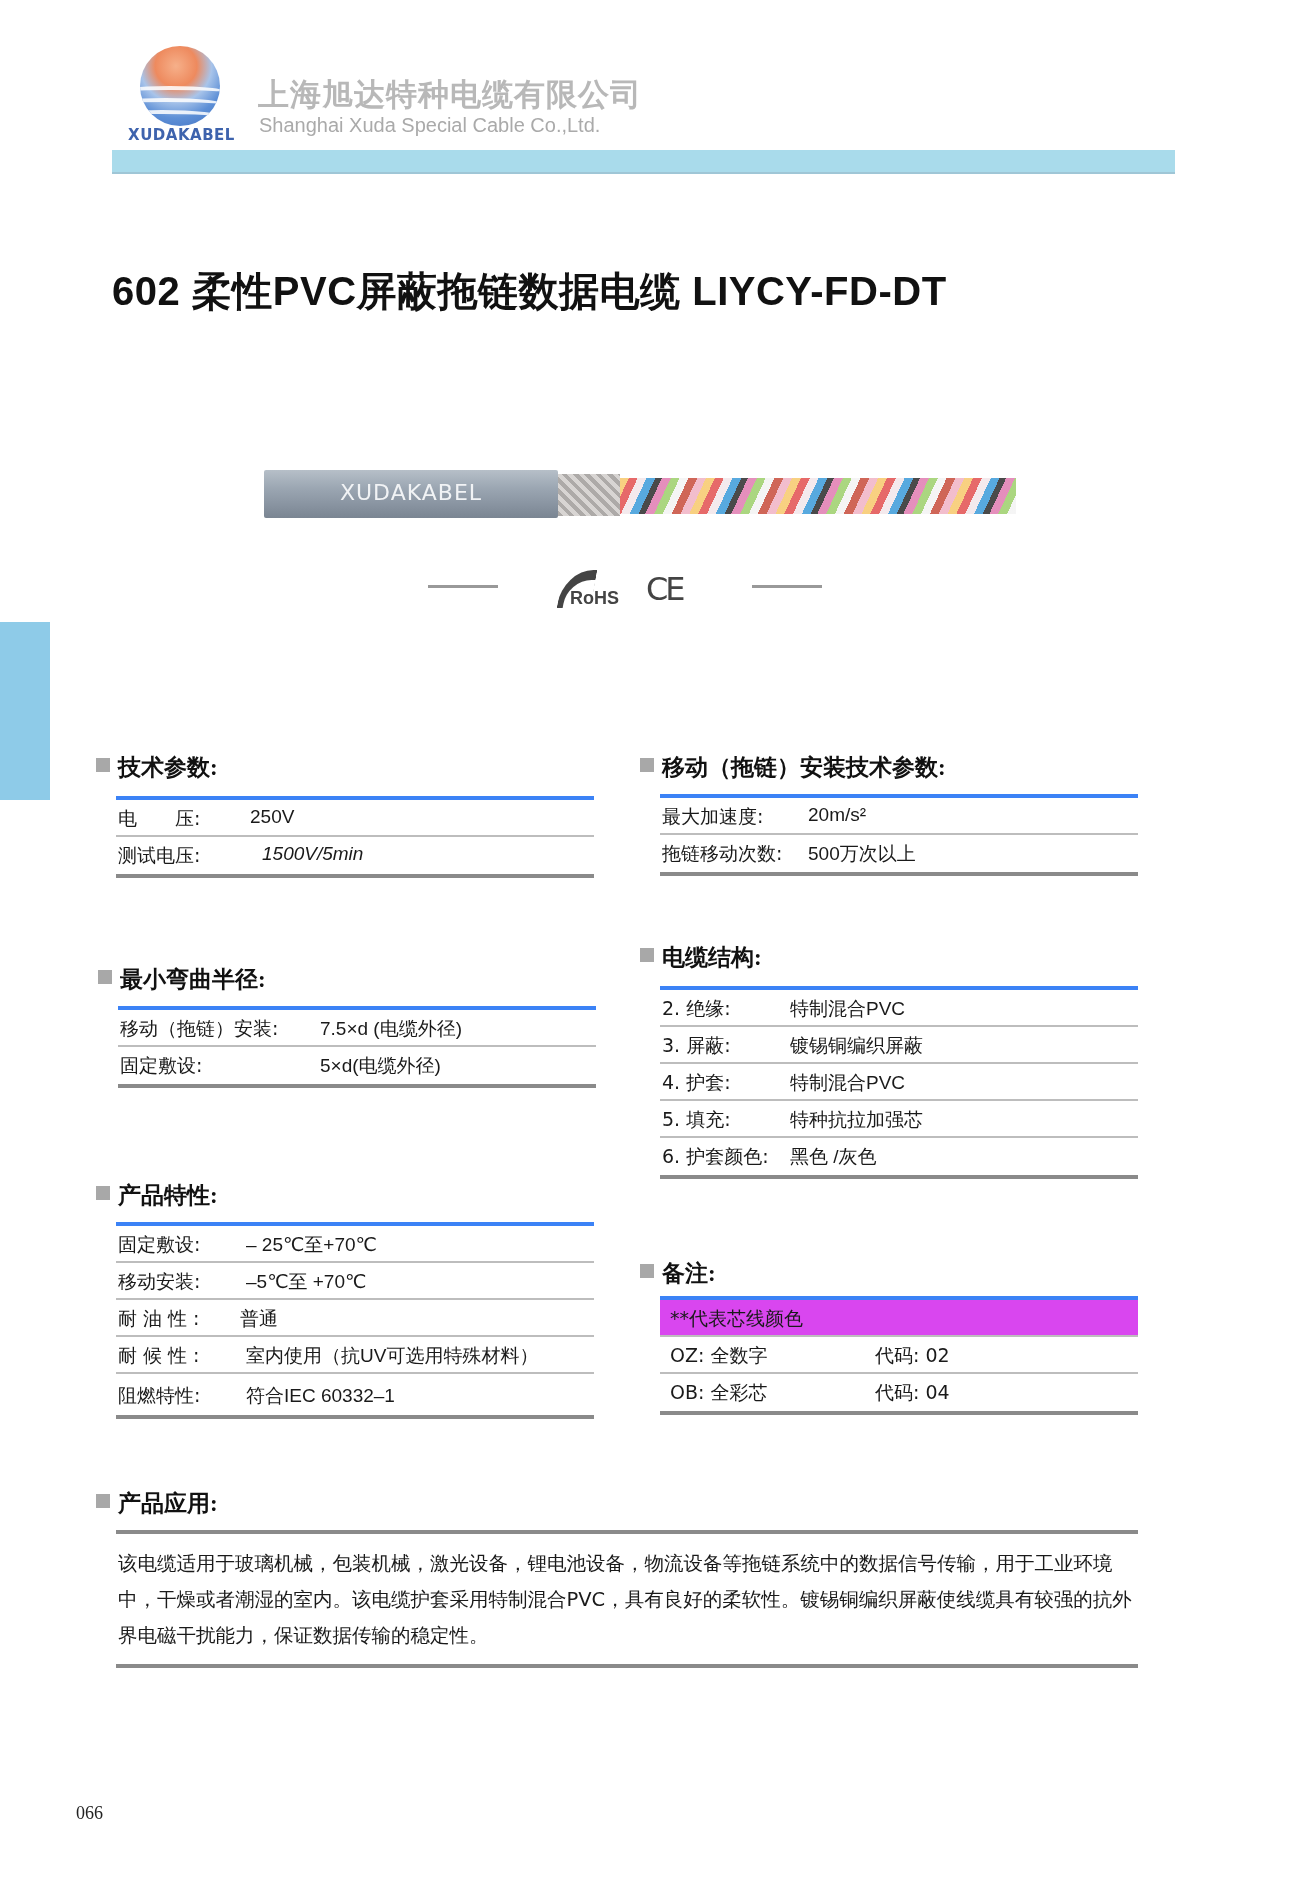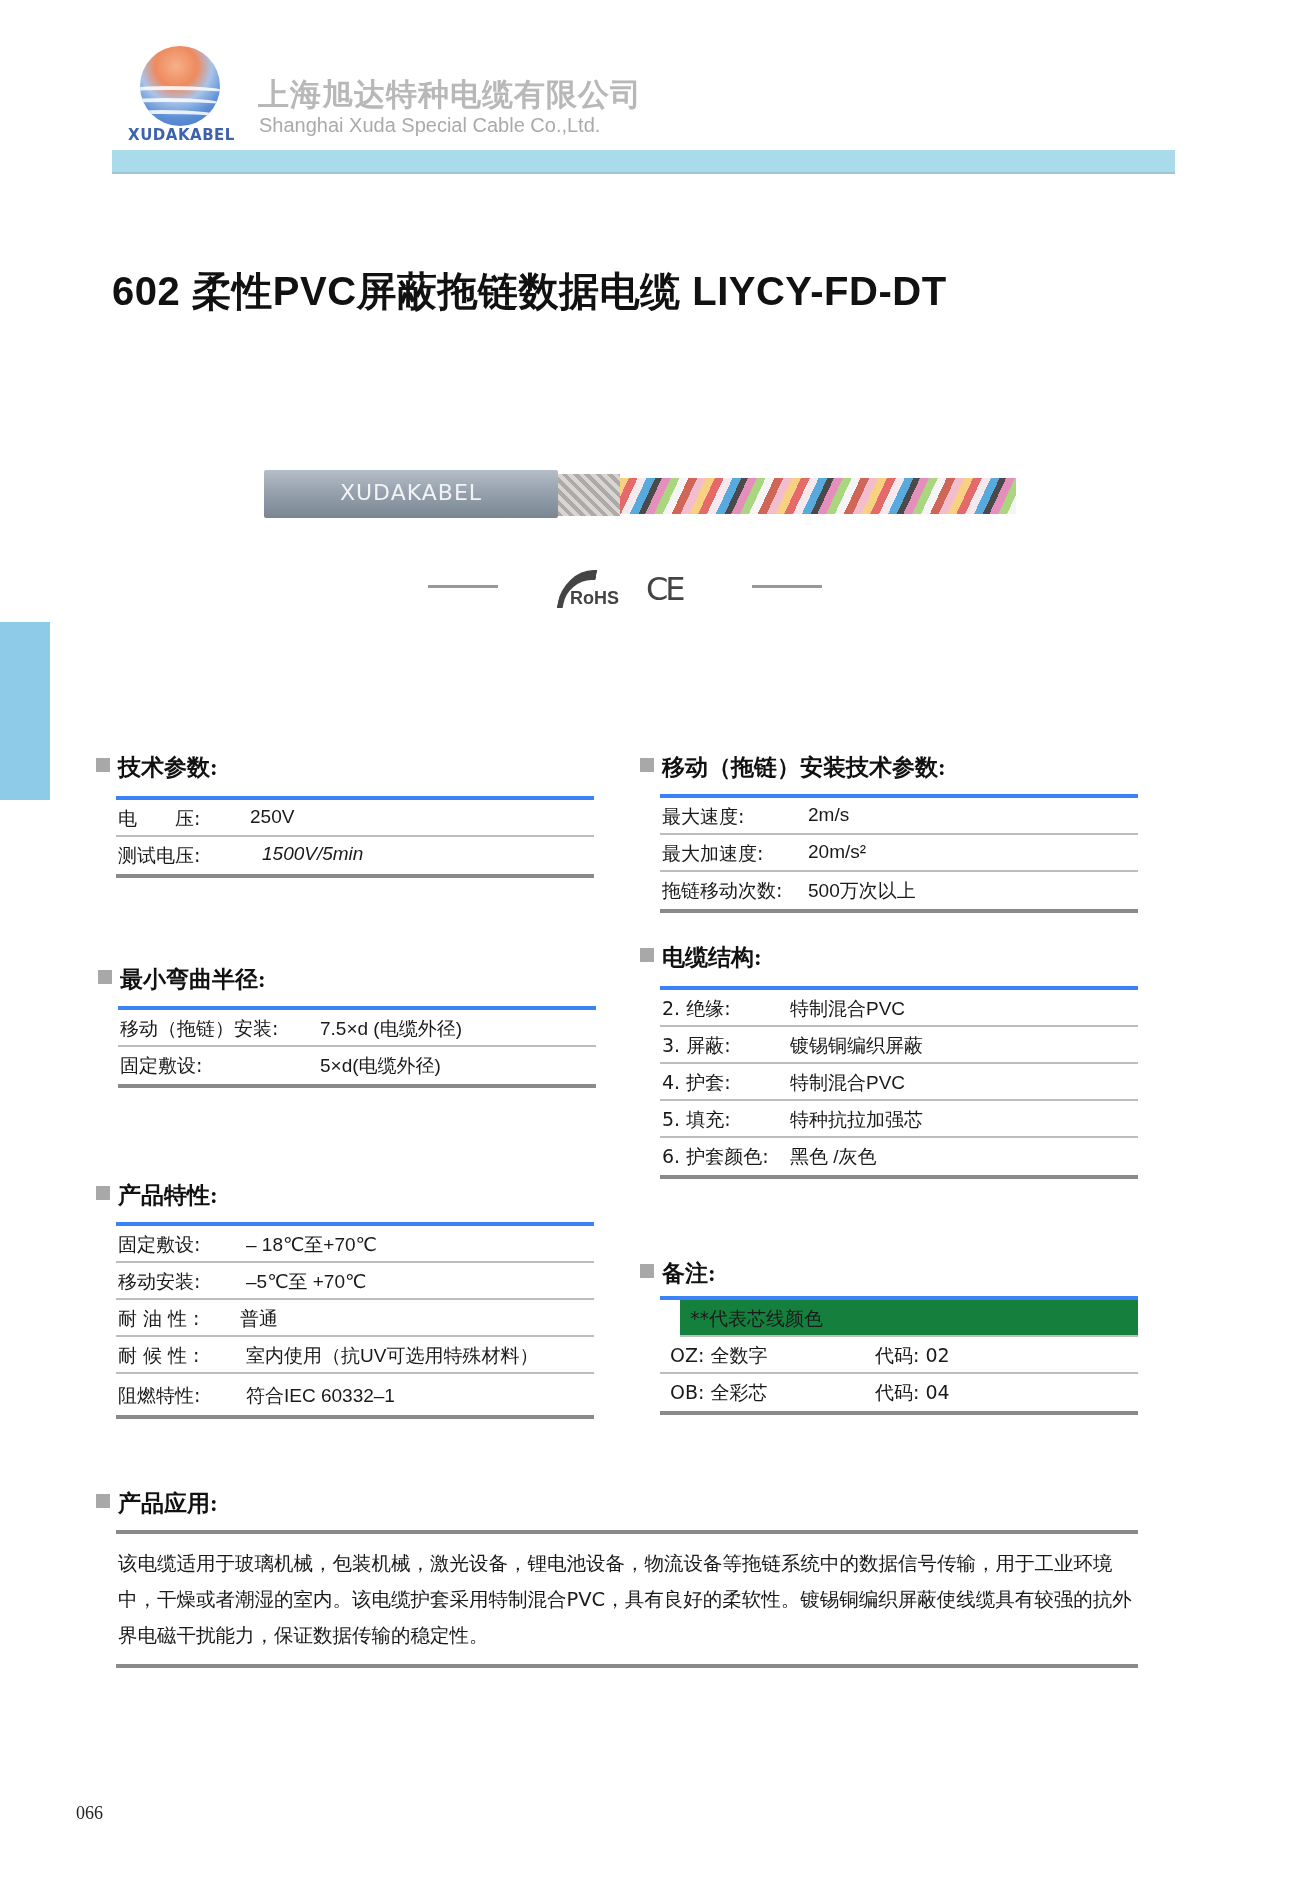--- a/index.html
+++ b/index.html
@@ -43,21 +43,21 @@
     
     .section { position: absolute; }
     .sec-head { position: absolute; left: 0; top: 0; height: 32px; white-space: nowrap; }
     .sec-bullet { display: inline-block; width: 14px; height: 14px; background: #a8a8a8; vertical-align: middle; margin-right: 8px; margin-top: -5px; }
     .sec-title { display: inline-block; font-family: Liberation Serif, serif; font-weight: bold; font-size: 23px; color: #111; vertical-align: middle; }
     .tbl { position: absolute; left: 20px; border-top: 4px solid #3b82f6; border-bottom: 4px solid #8a8a8a; }
     .row { position: relative; height: 37px; border-bottom: 2px solid #bdbdbd; font-size: 19px; color: #1a1a1a; font-family: "DejaVu Sans", sans-serif; white-space: nowrap; }
     .row:last-child { border-bottom: none; }
     .row .lbl { position: absolute; left: 2px; top: 6px; }
     .row .val { position: absolute; top: 6px; font-family: "Liberation Sans", "DejaVu Sans", sans-serif; }
-    .row.shaded { background: #15803d; margin-left: 20px; }
+    .row.shaded { background: #d946ef; }
     .row .code { position: absolute; top: 6px; }
 
     .para { position: absolute; left: 22px; top: 58px; width: 1016px; font-family: "DejaVu Sans", sans-serif; font-size: 19.5px; line-height: 36px; color: #1a1a1a; }
     .app-top { position: absolute; left: 20px; top: 42px; width: 1022px; height: 4px; background: #8a8a8a; }
     .app-bottom { position: absolute; left: 20px; top: 176px; width: 1022px; height: 4px; background: #8a8a8a; }
 
     .page-num { position: absolute; left: 76px; top: 1803px; font-family: "Liberation Serif", serif; font-size: 18px; color: #222; }
   </style>
 </head>
 <body>
@@ -109,24 +109,20 @@
     </div>
   </div>
 </div>
 
 <div class="section" style="left:640px; top:752px;">
   <div class="sec-head">
     <span class="sec-bullet"></span><span class="sec-title">移动（拖链）安装技术参数:</span>
   </div>
   <div class="tbl" style="top:42px; width:478px;">
     <div class="row">
-      <span class="lbl">最大速度:</span>
-      <span class="val" style="left:148px;">2m/s</span>
-    </div>
-    <div class="row">
       <span class="lbl">最大加速度:</span>
       <span class="val" style="left:148px;">20m/s²</span>
     </div>
     <div class="row">
       <span class="lbl">拖链移动次数:</span>
       <span class="val" style="left:148px;">500万次以上</span>
     </div>
   </div>
 </div>
 
@@ -174,21 +170,21 @@
   </div>
 </div>
 
 <div class="section" style="left:96px; top:1180px;">
   <div class="sec-head">
     <span class="sec-bullet"></span><span class="sec-title">产品特性:</span>
   </div>
   <div class="tbl" style="top:42px; width:478px;">
     <div class="row">
       <span class="lbl">固定敷设:</span>
-      <span class="val" style="left:130px;">– 18℃至+70℃</span>
+      <span class="val" style="left:130px;">– 25℃至+70℃</span>
     </div>
     <div class="row">
       <span class="lbl">移动安装:</span>
       <span class="val" style="left:130px;">–5℃至 +70℃</span>
     </div>
     <div class="row">
       <span class="lbl">耐 油 性 :</span>
       <span class="val" style="left:124px;">普通</span>
     </div>
     <div class="row">

